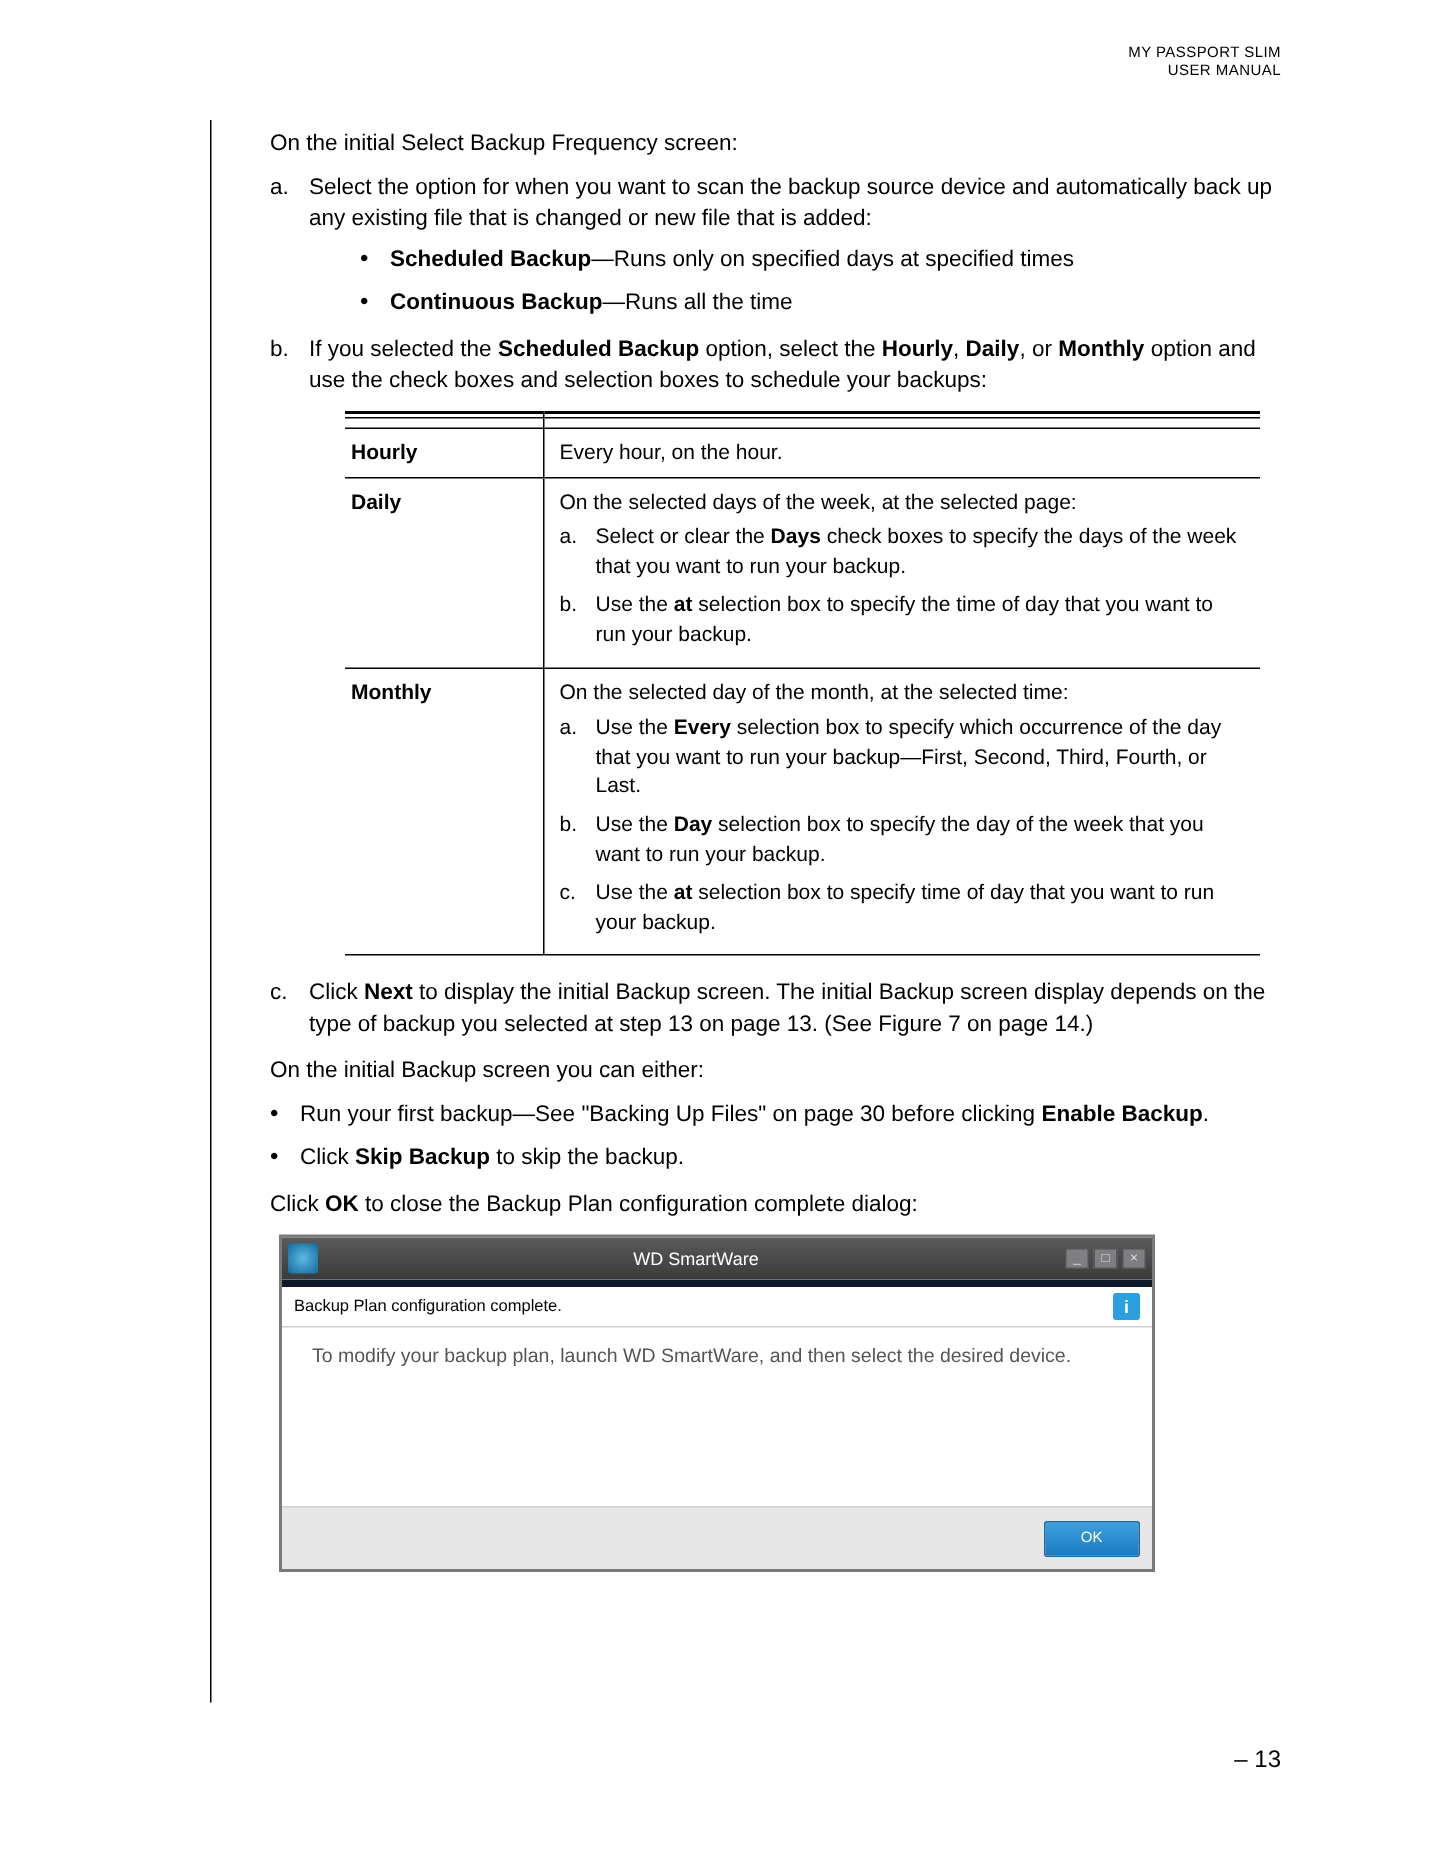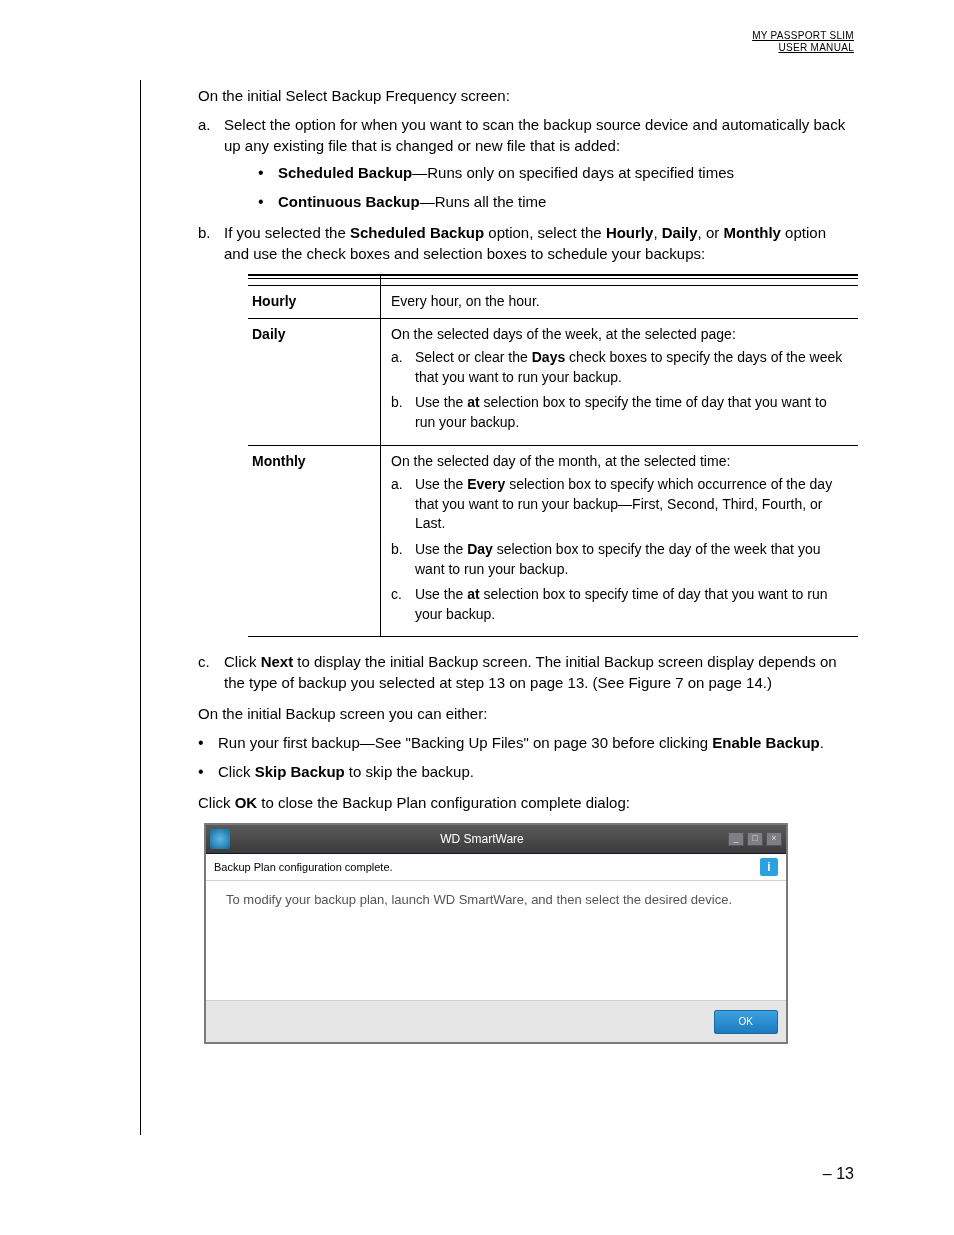--- a/index.html
+++ b/index.html
@@ -21,32 +21,31 @@
     box-sizing: border-box;
   }
   .header-right {
     position: absolute;
     top: 30px;
     right: 100px;
     text-align: right;
     font-size: 10px;
     line-height: 1.2;
     letter-spacing: 0.3px;
-    text-decoration: underline;
   }
   .vline {
     position: absolute;
     left: 140px;
     top: 80px;
     bottom: 100px;
     width: 1px;
     background: #000;
   }
   .content {
-    margin-left: 58px;
+    margin-left: 40px;
     margin-top: 55px;
   }
   p { margin: 0 0 8px 0; }
   ol.letter { list-style: none; padding-left: 0; margin: 4px 0 10px 0; }
   ol.letter > li { position: relative; padding-left: 26px; margin-bottom: 10px; }
   ol.letter > li > .lbl { position: absolute; left: 0; }
   ul.bullet { list-style: none; padding-left: 0; margin: 6px 0 10px 34px; }
   ul.bullet > li { position: relative; padding-left: 20px; margin-bottom: 8px; }
   ul.bullet > li::before { content: "•"; position: absolute; left: 0; font-size: 16px; }
   ul.bullet2 { list-style: none; padding-left: 0; margin: 6px 0 10px 0; }
@@ -110,21 +109,21 @@
   .dlg-title .wb {
     width: 14px; height: 12px; background: #7e7e83; border: 1px solid #555;
     font-size: 9px; line-height: 10px; text-align: center; color: #ddd;
   }
   .dlg-body {
     background: #fff;
     padding: 0;
   }
   .dlg-msg {
     display: flex; align-items: center; justify-content: space-between;
-    border-top: 1px solid #0f172a; border-bottom: 1px solid #cfcfcf;
+    border-top: 5px solid #0f172a; border-bottom: 1px solid #cfcfcf;
     padding: 4px 8px;
     font-size: 11px;
   }
   .dlg-msg .info-icon {
     width: 18px; height: 18px; background: #2aa0e0; color: #fff;
     display: flex; align-items: center; justify-content: center;
     font-weight: bold; border-radius: 2px; font-size: 12px;
   }
   .dlg-sub {
     font-size: 13px; color: #555; padding: 10px 20px 90px 20px;

